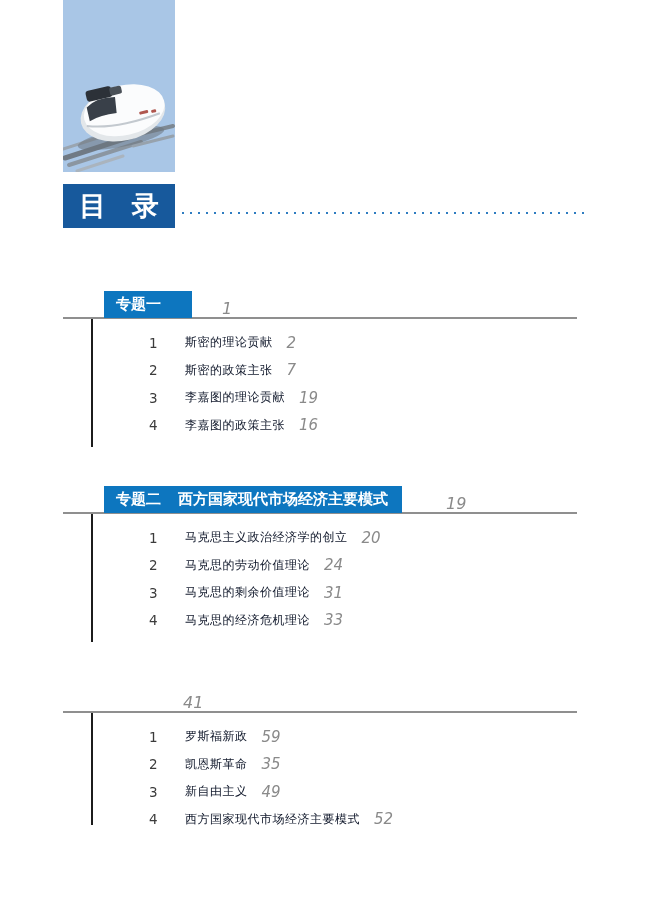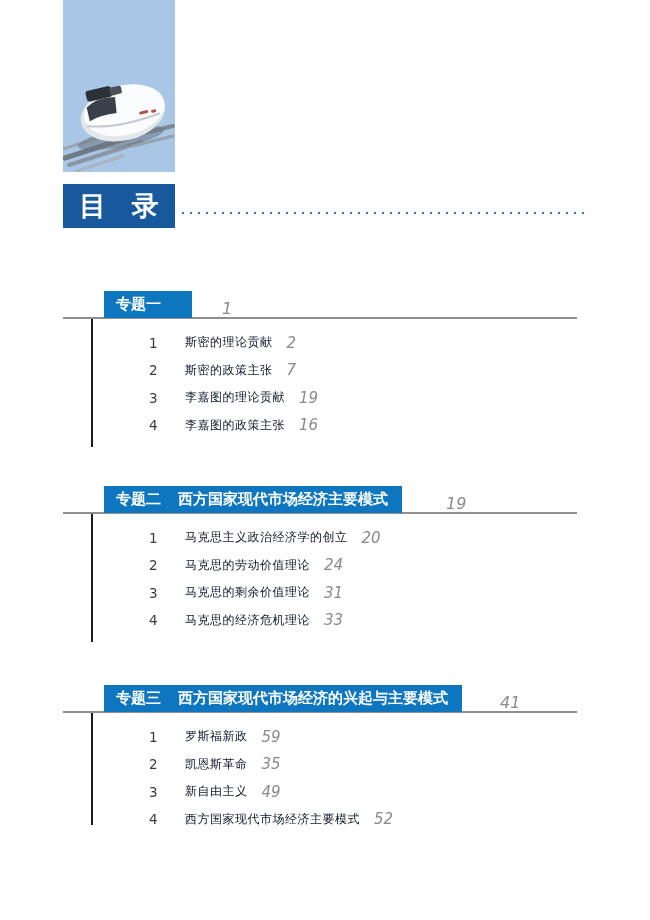--- a/index.html
+++ b/index.html
@@ -81,21 +81,21 @@
     white-space: nowrap;
   }
   .sec-label { margin-right: 17px; }
   .sec-page {
     font-style: italic;
     color: #8a8a8a;
     font-size: 16px;
   }
   .s1 .sec-page { margin-left: 30px; }
   .s2 .sec-page { margin-left: 44px; }
-  .s3 .sec-page { margin-left: 38px; }
+  .s3 .sec-page { margin-left: 79px; }
 
   .sec-underline {
     position: absolute;
     left: 0; top: 26px;
     width: 514px; height: 2px;
     background: #8f8f8f;
     z-index: 1;
   }
   .sec-vrule {
     position: absolute;
@@ -244,24 +244,20 @@
         <span class="item-title">马克思的经济危机理论</span>
         <span class="item-page">33</span>
       </li>
     </ol>
   </section>
 
   <section class="toc-section s3">
     <div class="sec-underline"></div>
     <div class="sec-vrule"></div>
     <div class="sec-header">
-      <div class="sec-bar">
-        <span class="sec-label">专题三</span>
-        <span class="sec-title">西方国家现代市场经济的兴起与主要模式</span>
-      </div>
       <span class="sec-page">41</span>
     </div>
     <ol class="sec-items">
       <li>
         <span class="item-num">1</span>
         <span class="item-title">罗斯福新政</span>
         <span class="item-page">59</span>
       </li>
       <li>
         <span class="item-num">2</span>

